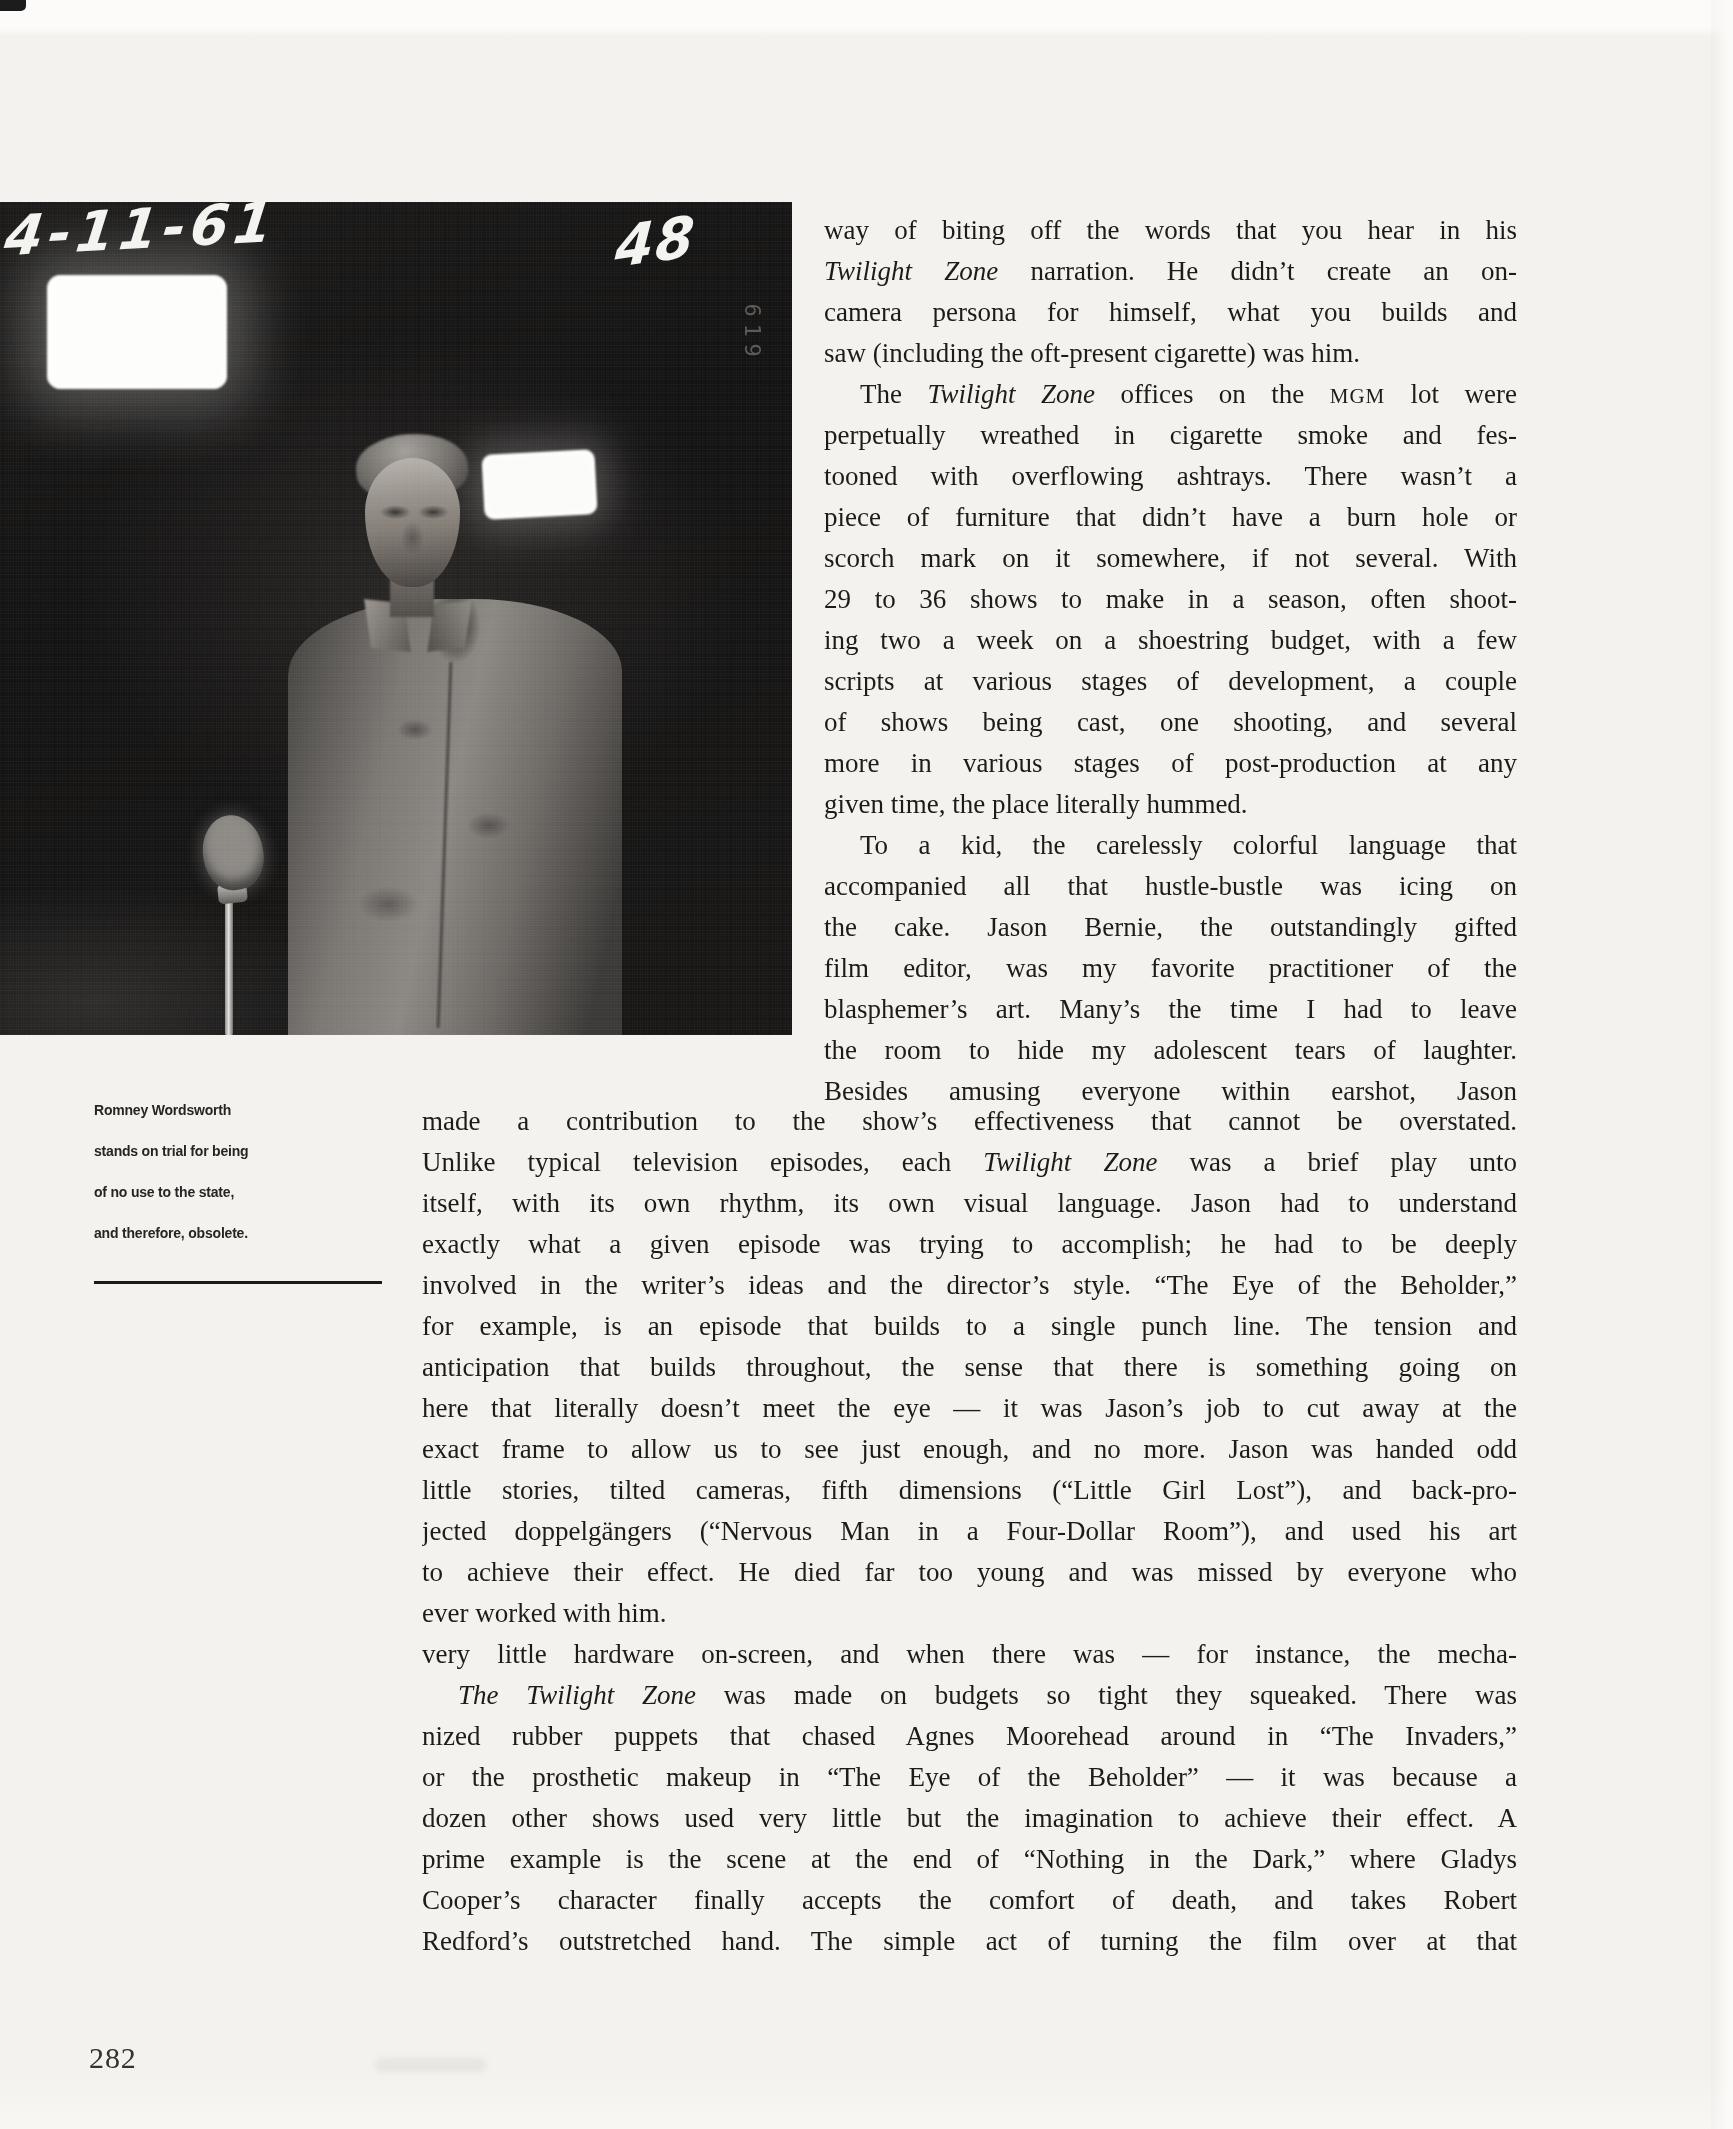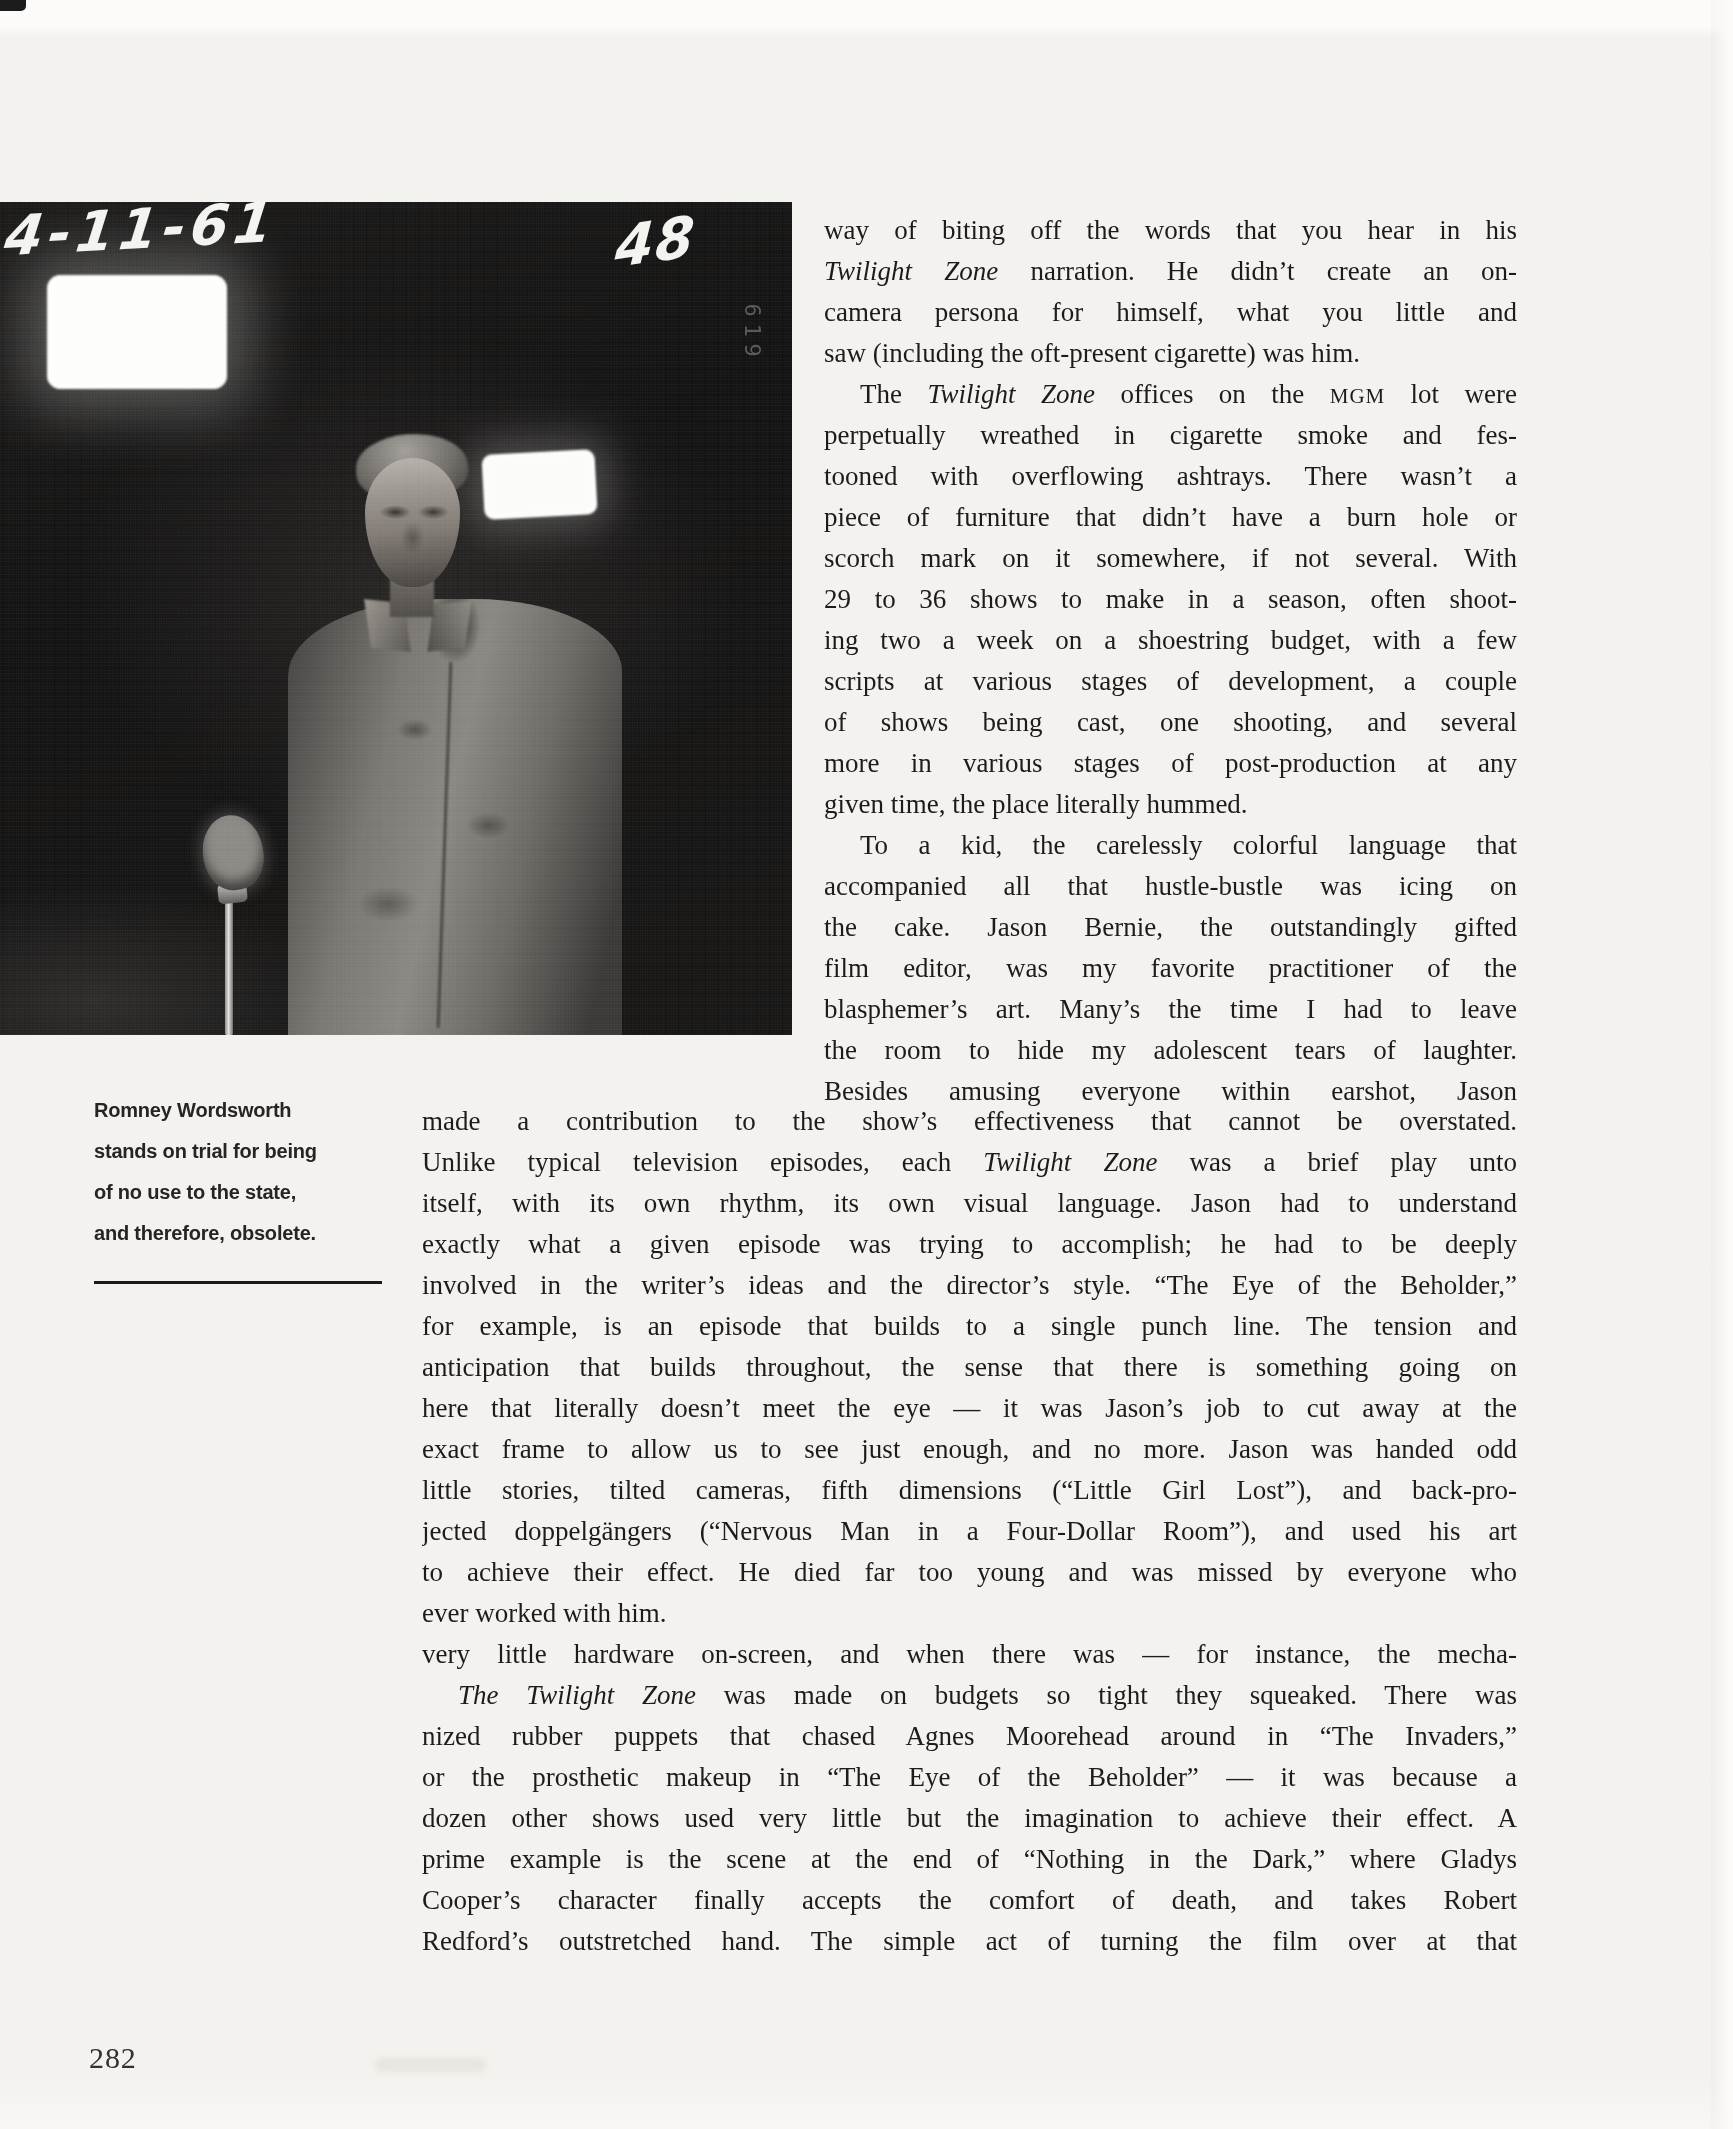--- a/index.html
+++ b/index.html
@@ -132,21 +132,21 @@
   .mic-stand{
     position:absolute;left:225px;top:698px;width:7.7px;height:136px;
     background:linear-gradient(90deg,#8f8c88,#e4e2de 45%,#6f6c69);
     border-radius:3.4px;
   }
 
   
   .caption{
     position:absolute;left:94px;top:1090px;width:300px;
     font-family:"Liberation Sans", sans-serif;font-weight:bold;
-    font-size:20px;color:#262523;letter-spacing:-0.2px;
+    font-size:14px;color:#262523;letter-spacing:-0.2px;
   }
   .caption .cap-line{height:41px;line-height:41px;white-space:nowrap;}
   .caption-rule{position:absolute;left:94px;top:1281px;width:288px;height:3.4px;background:#1b1a18;}
 
   
   .bodycol{position:absolute;}
   #narrow-col{left:824px;top:202px;width:693px;margin-top:8px;}
   #wide-col{left:422px;top:1101px;width:1095px;}
   .line{
     height:41px;line-height:41px;font-size:27px;
@@ -202,21 +202,21 @@
       <div class="cap-line"><span>Romney Wordsworth</span></div>
       <div class="cap-line"><span>stands on trial for being</span></div>
       <div class="cap-line"><span>of no use to the state,</span></div>
       <div class="cap-line"><span>and therefore, obsolete.</span></div>
     </div>
   <div class="caption-rule"></div>
 
   <div class="bodycol" id="narrow-col">
       <div class="line"><span>way of biting off the words that you hear in his</span></div>
       <div class="line"><span class="italic">Twilight Zone</span><span> narration. He didn’t create an on-</span></div>
-      <div class="line"><span>camera persona for himself, what you little and</span></div>
+      <div class="line"><span>camera persona for himself, what you builds and</span></div>
       <div class="line end"><span>saw (including the oft-present cigarette) was him.</span></div>
       <div class="line indent"><span>The </span><span class="italic">Twilight Zone</span><span> offices on the </span><span class="smallcaps">MGM</span><span> lot were</span></div>
       <div class="line"><span>perpetually wreathed in cigarette smoke and fes-</span></div>
       <div class="line"><span>tooned with overflowing ashtrays. There wasn’t a</span></div>
       <div class="line"><span>piece of furniture that didn’t have a burn hole or</span></div>
       <div class="line"><span>scorch mark on it somewhere, if not several. With</span></div>
       <div class="line"><span>29 to 36 shows to make in a season, often shoot-</span></div>
       <div class="line"><span>ing two a week on a shoestring budget, with a few</span></div>
       <div class="line"><span>scripts at various stages of development, a couple</span></div>
       <div class="line"><span>of shows being cast, one shooting, and several</span></div>

